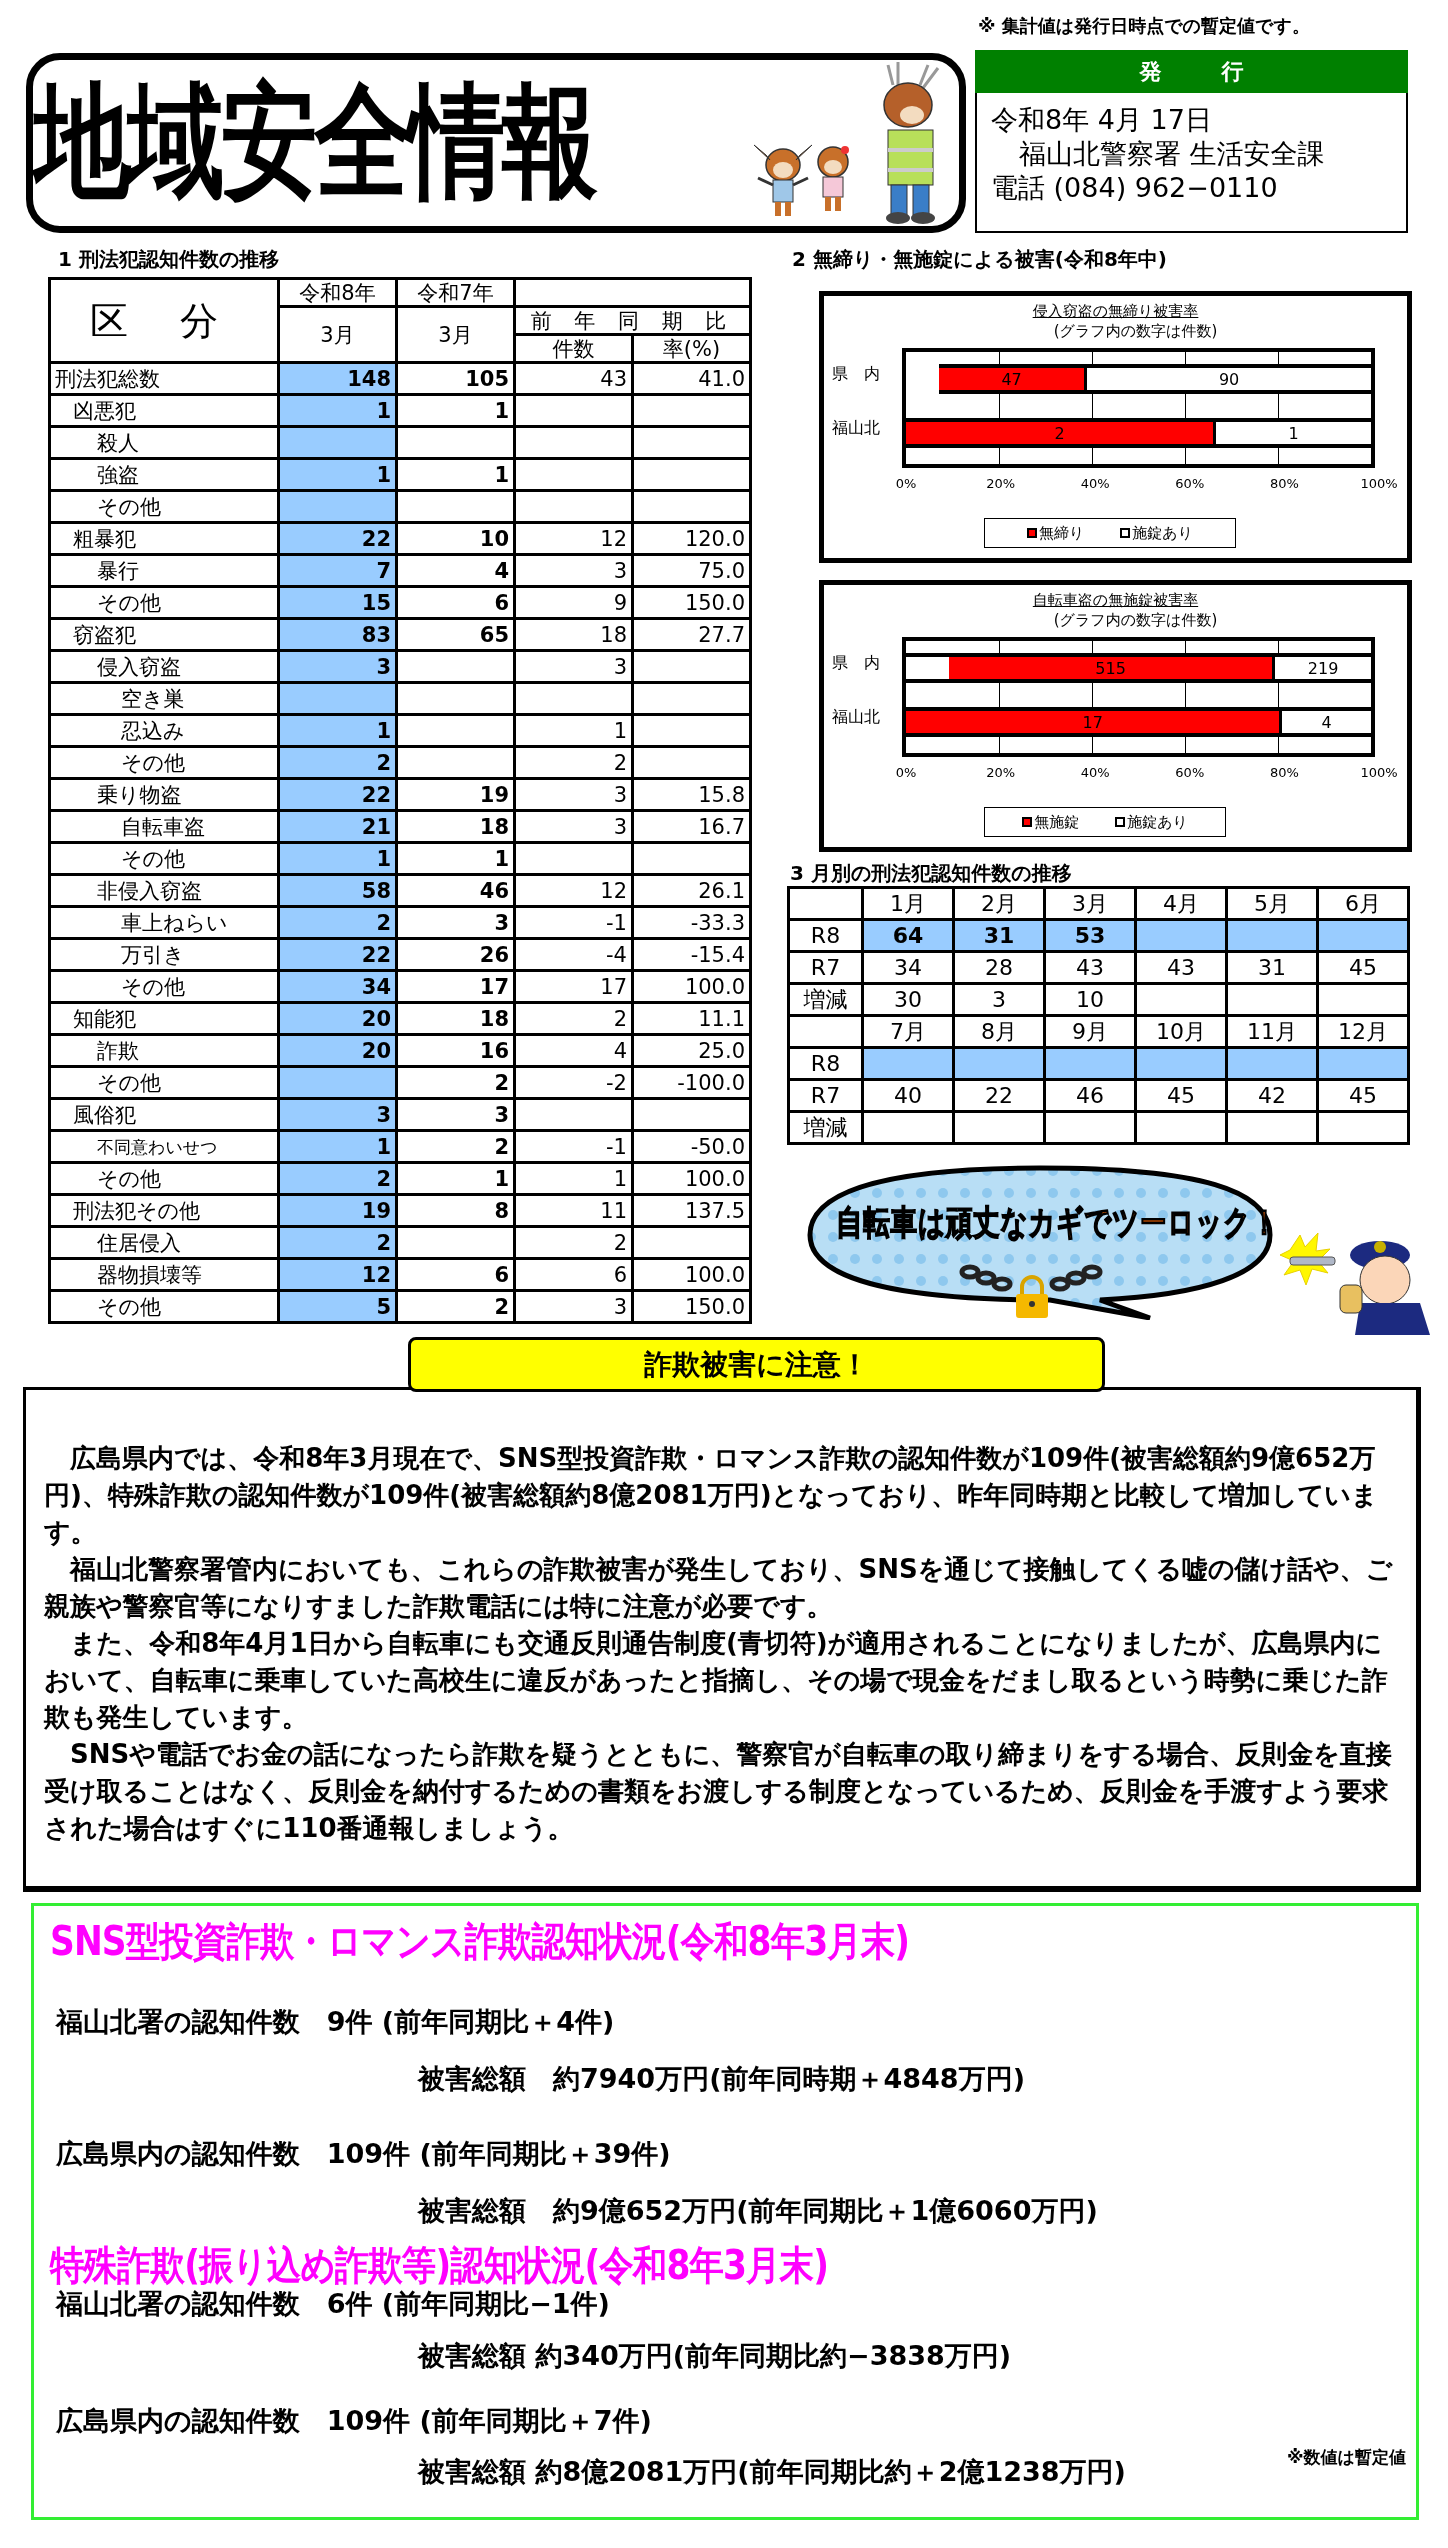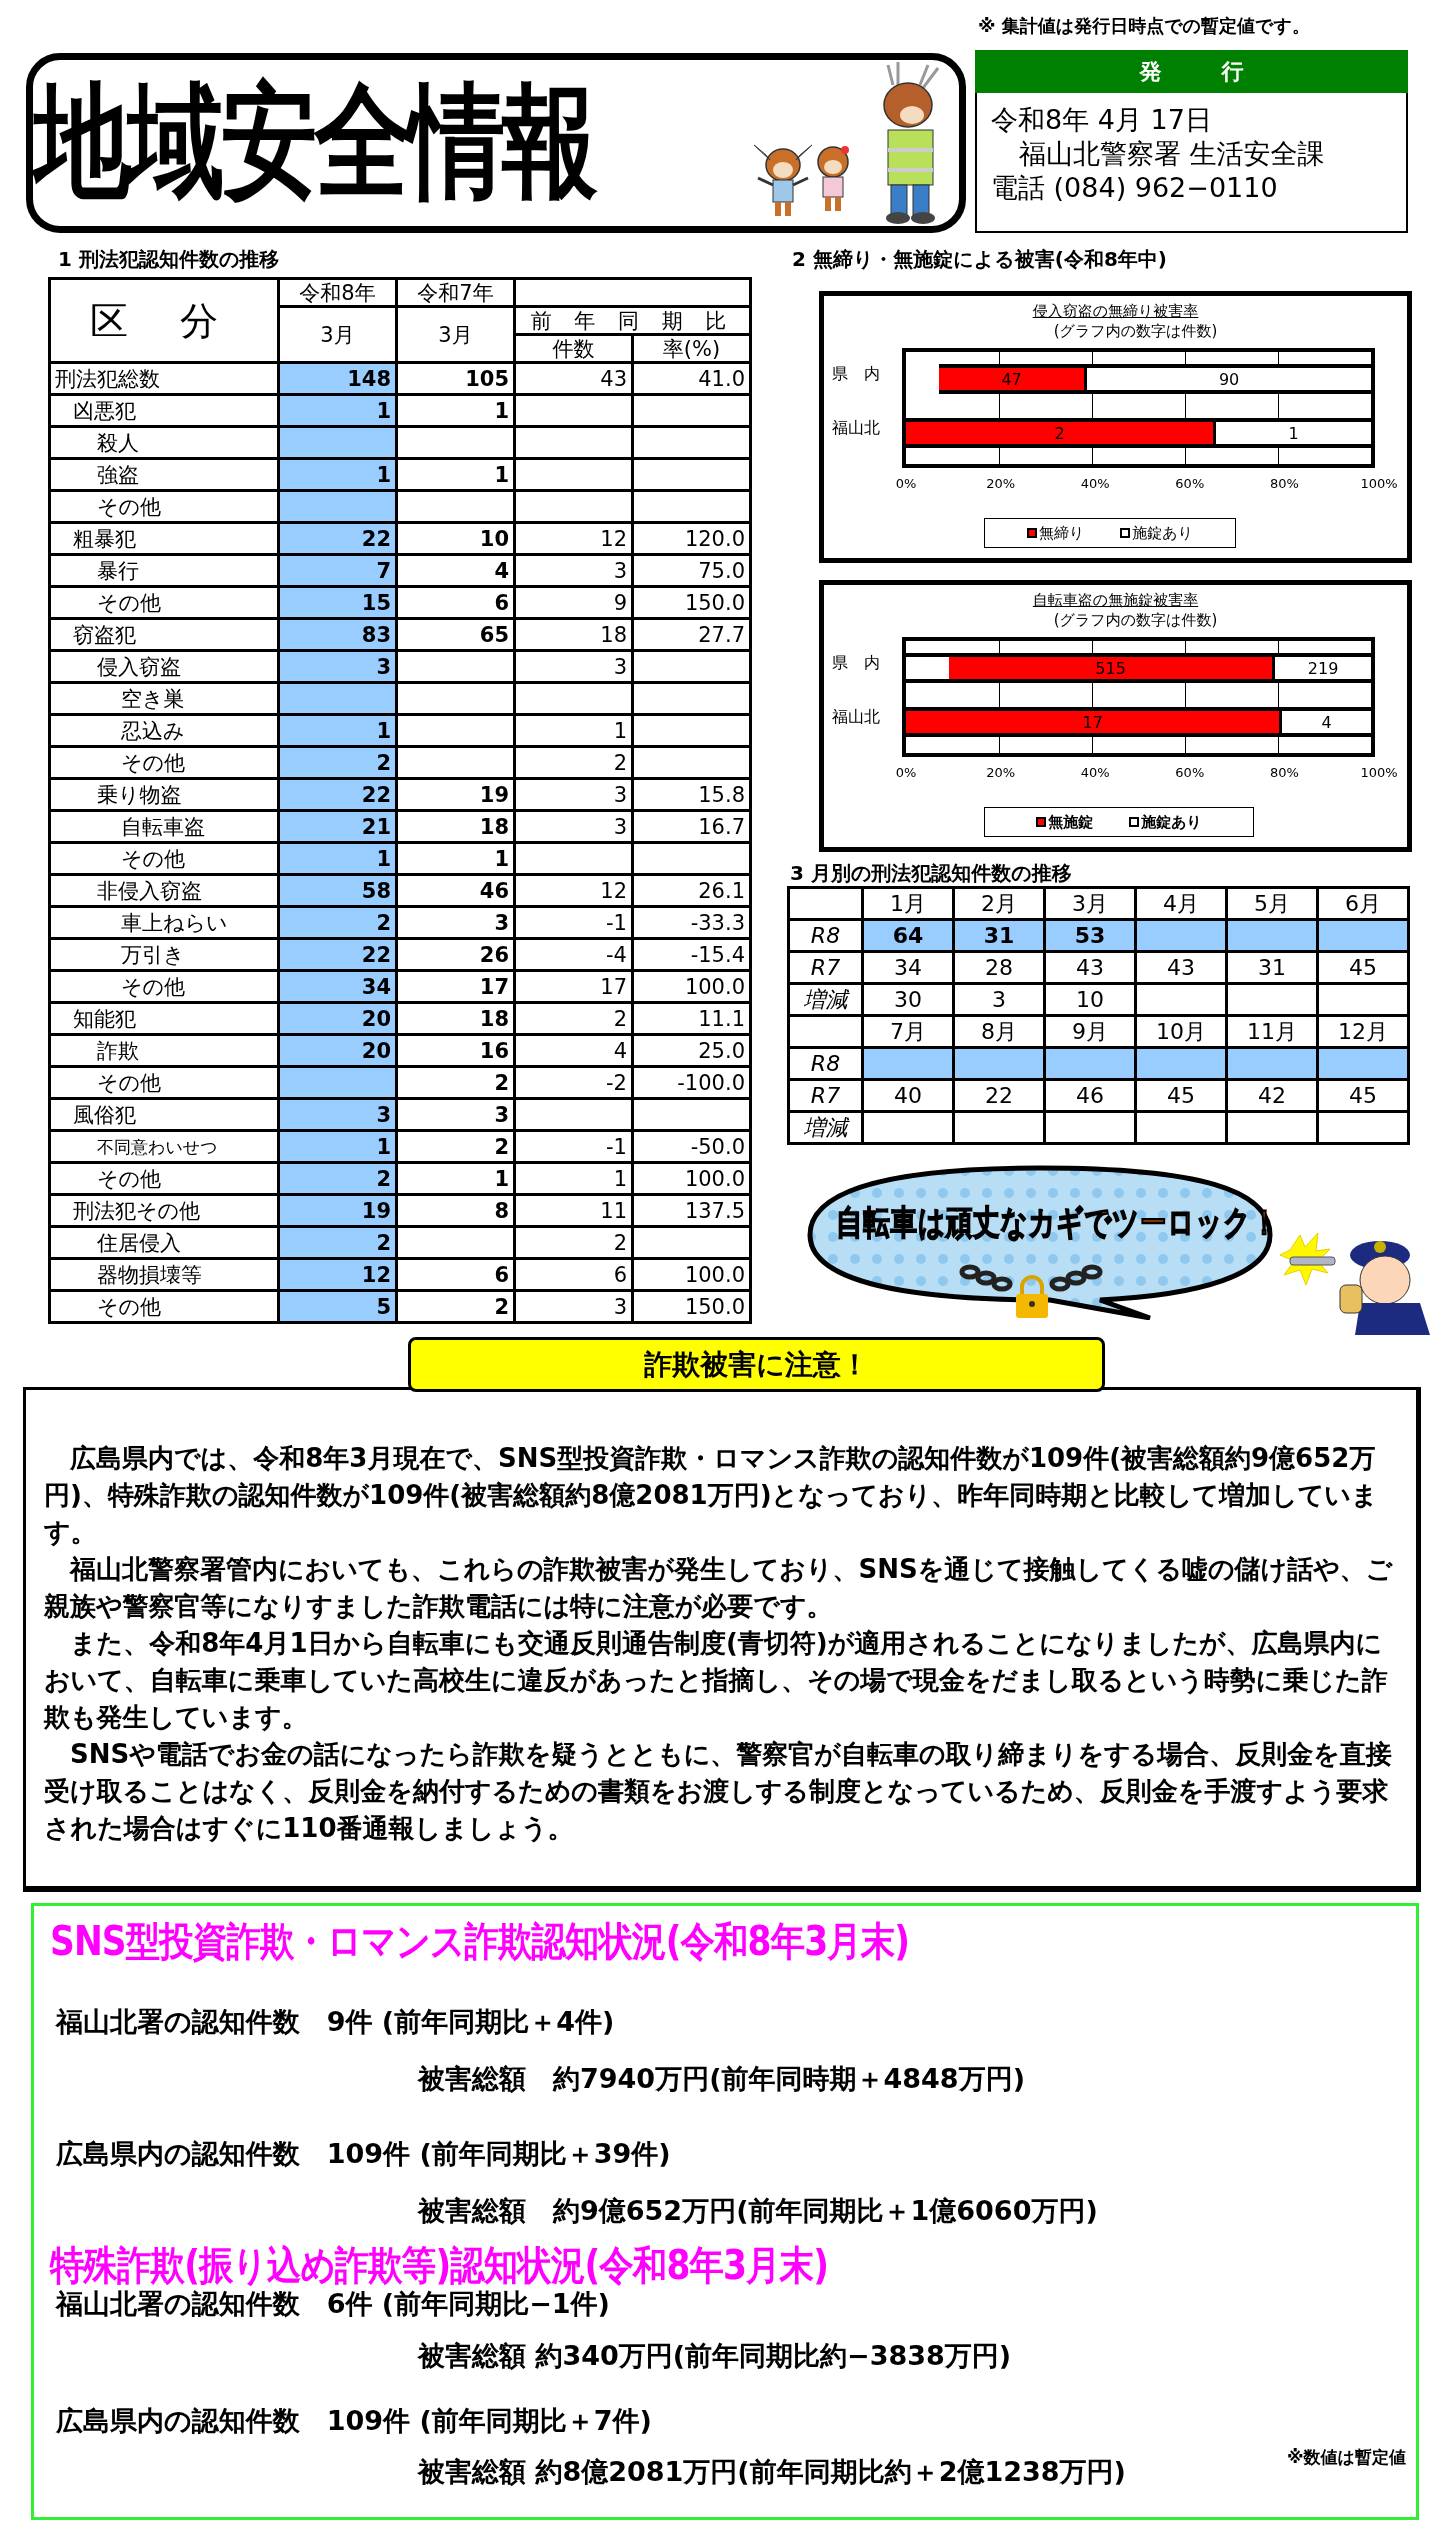--- a/index.html
+++ b/index.html
@@ -43,21 +43,21 @@
   .seg.red { background: #ff0000; border-right: 3px solid #000; }
   .seg.white { background: #fff; flex: 1; }
   .ylab { position: absolute; left: 8px; font-size: 16px; white-space: nowrap; }
   .xtick { position: absolute; top: 180px; font-size: 13px; transform: translateX(-50%); }
   .legend { position: absolute; top: 222px; height: 30px; border: 1px solid #000; display: flex; align-items: center; justify-content: center; gap: 36px; font-size: 15px; }
   .legend .sw { display: inline-block; width: 10px; height: 10px; border: 2px solid #000; margin-right: 2px; vertical-align: middle; }
 
   
   #month-table { left: 787px; top: 886px; border-collapse: collapse; font-size: 22px; }
   #month-table td { border: 3px solid #000; height: 32px; width: 91px; text-align: center; line-height: 24px; padding: 0; }
-  #month-table td.rowh { width: 74px; font-style: italic; }
+  #month-table td.rowh { width: 74px; }
   #month-table .r8 { background: #99ccff; font-weight: bold; }
 
   
   #bubble { left: 800px; top: 1160px; width: 480px; height: 160px; }
   #bubble-text { left: 836px; top: 1200px; width: 410px; font-size: 34px; font-weight: 900; color: #ff6600; -webkit-text-stroke: 1.5px #000; white-space: nowrap; transform: scaleX(0.78); transform-origin: left top; letter-spacing: 1px; }
   #officer { left: 1270px; top: 1215px; width: 170px; height: 120px; }
 
   
   #alert-label { left: 408px; top: 1337px; width: 697px; height: 55px; background: #ffff00; border: 3px solid #000; border-radius: 8px; text-align: center; font-size: 28px; font-weight: bold; line-height: 50px; z-index: 2; }
   #alert-box { left: 23px; top: 1387px; width: 1398px; height: 505px; border: 3px solid #000; border-right-width: 5px; border-bottom-width: 6px; padding: 50px 20px 0 18px; font-size: 26px; font-weight: bold; line-height: 37px; }
@@ -402,21 +402,21 @@
         <div class="seg red" style="width:80.95238095238095%;">17</div>
         <div class="seg white">4</div>
       </div>
     </div>
     <div class="xtick" style="left:82px;">0%</div>
     <div class="xtick" style="left:176.6px;">20%</div>
     <div class="xtick" style="left:271.2px;">40%</div>
     <div class="xtick" style="left:365.79999999999995px;">60%</div>
     <div class="xtick" style="left:460.4px;">80%</div>
     <div class="xtick" style="left:555px;">100%</div>
-    <div class="legend" style="left:160px;width:270px;font-weight:bold;">
+    <div class="legend" style="left:160px;width:242px;">
       <span><span class="sw" style="background:#ff0000;"></span><span>無施錠</span></span>
       <span><span class="sw" style="background:#ffffff;"></span><span>施錠あり</span></span>
     </div>
   </div>
 
 <div class="abs sec-head" style="left:790px; top:860px;">3 月別の刑法犯認知件数の推移</div>
 <table id="month-table" class="abs">
   <tbody id="month-tbody">
       <tr>
         <td class="rowh"></td>

